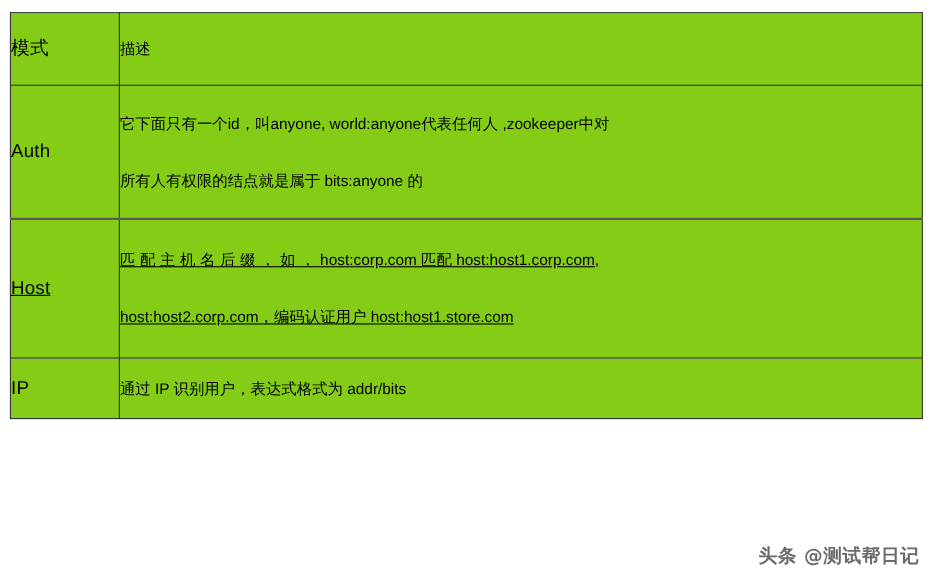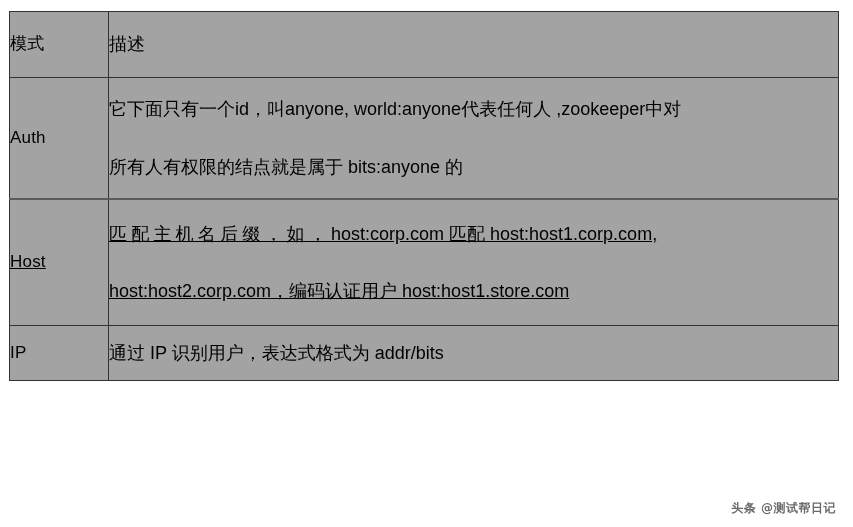--- a/index.html
+++ b/index.html
@@ -34,21 +34,21 @@
     background: #ffffff;
   }
 
   table.acl-table col.col-mode { width: 99px; }
   table.acl-table col.col-desc { width: 730px; }
 
   table.acl-table td {
     border: 1px solid #333333;
     vertical-align: middle;
     padding: 0;
-    background: #a3a3a3;
+    background: #84cc16;
     margin-left: 15px;
   }
 
   
   table.acl-table tr.row-host > td {
     border-top: 2px solid #5a5a5a;
     text-decoration: underline;
   }
 
   .cell-mode {
@@ -56,21 +56,21 @@
     padding-right: 6px;
     font-size: 17px;
     line-height: 1.3;
     letter-spacing: 0.2px;
     white-space: nowrap;
   }
 
   .cell-desc {
     padding-left: 13px;
     padding-right: 8px;
-    font-size: 18px;
+    font-size: 14px;
     line-height: 1.35;
   }
 
   .desc-line {
     display: block;
     white-space: nowrap;
   }
 
   
   tr.row-header td { height: 65px; }
@@ -85,21 +85,21 @@
     margin-top: 33px;
   }
 
   
   .tracked { letter-spacing: 4.2px; }
 
   .watermark {
     position: absolute;
     right: 17px;
     bottom: 10px;
-    font-size: 12px;
+    font-size: 17px;
     font-weight: bold;
     color: #4a4a4a;
     opacity: 0.82;
     letter-spacing: 0.5px;
     white-space: nowrap;
     text-shadow: 0 0 1px rgba(255,255,255,0.9);
     pointer-events: none;
     font-family: "DejaVu Sans", "Liberation Sans", sans-serif;
     text-align: right;
   }

